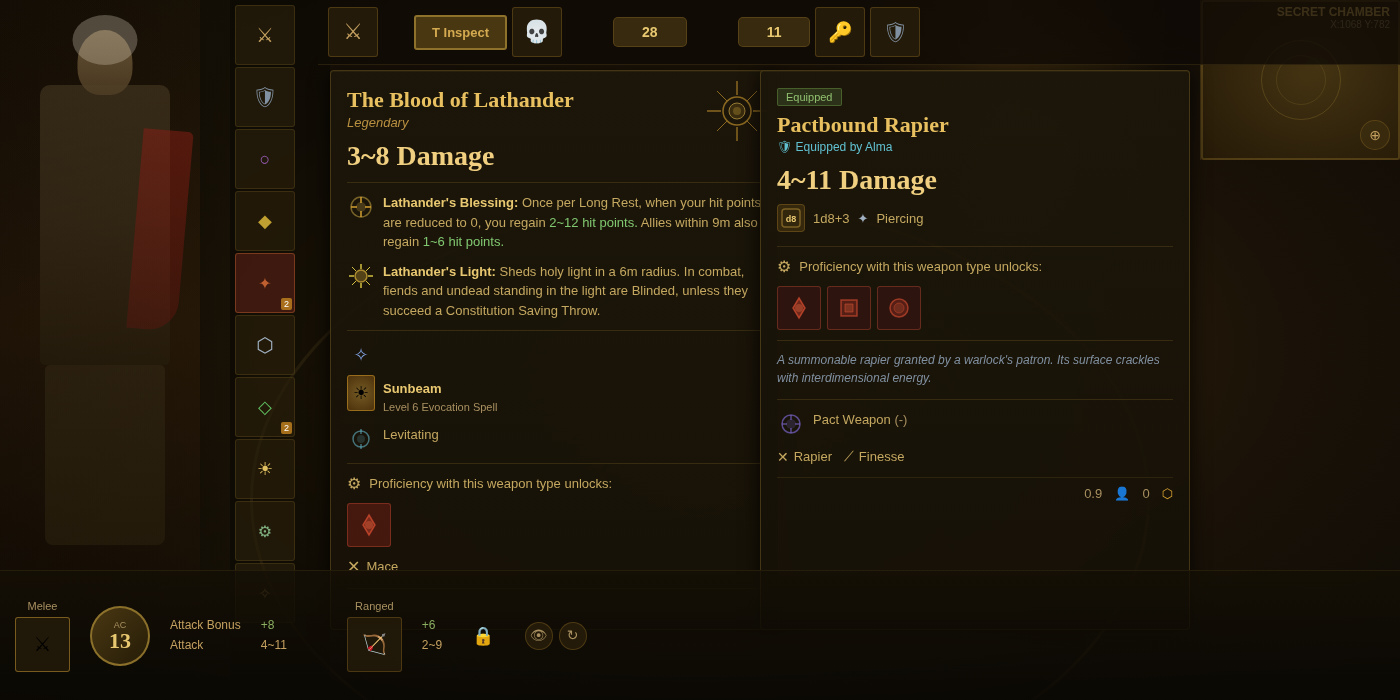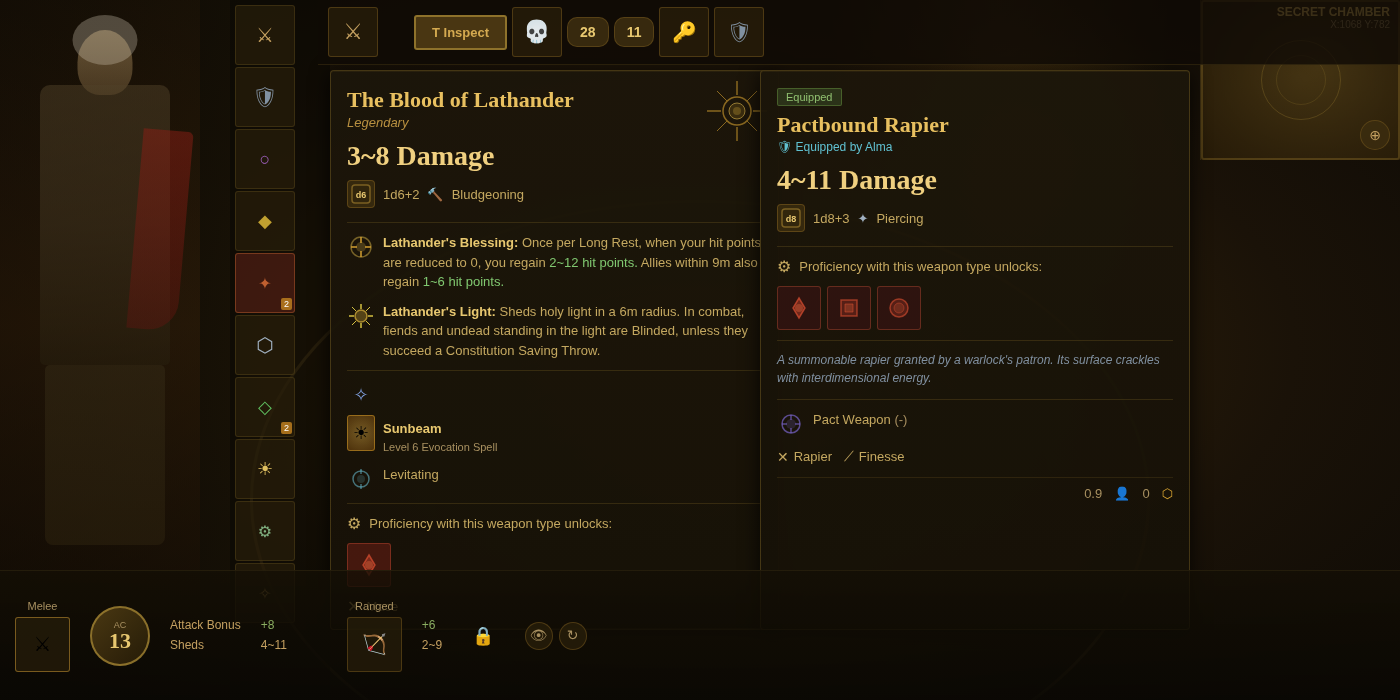--- a/index.html
+++ b/index.html
@@ -133,25 +133,26 @@
       margin-left: 31px;
     }
 
     .toolbar-num {
       background: rgba(60,45,15,0.9);
       border: 1px solid rgba(120,90,30,0.5);
       color: #e8c870;
       font-family: sans-serif;
       font-size: 14px;
       font-weight: bold;
-      padding: 6px 12px;
-      border-radius: 10px;
+      padding: 6px 28px;
+      border-radius: 5px;
       display: flex;
       align-items: center;
       gap: 4px;
+      margin-left: 46px;
     }
 
     
     .map-area {
       position: absolute;
       top: 0;
       right: 0;
       width: 200px;
       height: 160px;
       background: radial-gradient(ellipse, rgba(80,60,20,0.4) 0%, rgba(30,20,5,0.7) 100%);
@@ -568,31 +569,20 @@
       <line x1="12" y1="52" x2="22" y2="42" stroke="#d4a030" stroke-width="1"></line>
 
       <circle cx="32" cy="32" r="4" fill="rgba(220,180,60,0.5)"></circle>
     </svg>
   </div>
 
   <div class="item-name">The Blood of Lathander</div>
   <div class="item-rarity">Legendary</div>
   <div class="item-damage">3~8 Damage</div>
 
-  <div class="damage-detail">
-    <div class="die-icon">
-      <svg width="22" height="22" viewBox="0 0 22 22">
-        <rect x="2" y="2" width="18" height="18" rx="3" fill="rgba(50,38,12,0.9)" stroke="rgba(140,110,40,0.8)" stroke-width="1.5"></rect>
-        <text x="11" y="15" text-anchor="middle" fill="#e8c870" font-size="9" font-family="sans-serif" font-weight="bold">d6</text>
-      </svg>
-    </div>
-    <span>1d6+2</span>
-    <span style="color:#a89060;">🔨</span>
-    <span>Bludgeoning</span>
-  </div>
 
   <div class="divider"></div>
 
   <div class="prop-row">
     <div class="prop-row-icon">
       <svg width="24" height="24" viewBox="0 0 24 24">
         <circle cx="12" cy="12" r="10" fill="none" stroke="rgba(180,150,60,0.6)" stroke-width="1.5"></circle>
         <circle cx="12" cy="12" r="5" fill="rgba(180,150,60,0.3)"></circle>
         <line x1="12" y1="2" x2="12" y2="8" stroke="#d4a030" stroke-width="1.5"></line>
         <line x1="12" y1="16" x2="12" y2="22" stroke="#d4a030" stroke-width="1.5"></line>
@@ -800,21 +790,21 @@
   <div class="combat-section">
     <div class="ac-badge">
       <div style="color:#a89060;font-family:sans-serif;font-size:9px;">AC</div>
       <div class="ac-number">13</div>
     </div>
   </div>
 
   <div class="combat-section">
     <div class="combat-stats">
       <div>Attack Bonus</div>
-      <div>Sheds</div>
+      <div>Attack</div>
     </div>
   </div>
 
   <div class="combat-section">
     <div class="combat-stats">
       <div class="bonus">+8</div>
       <div>4~11</div>
     </div>
   </div>
 

